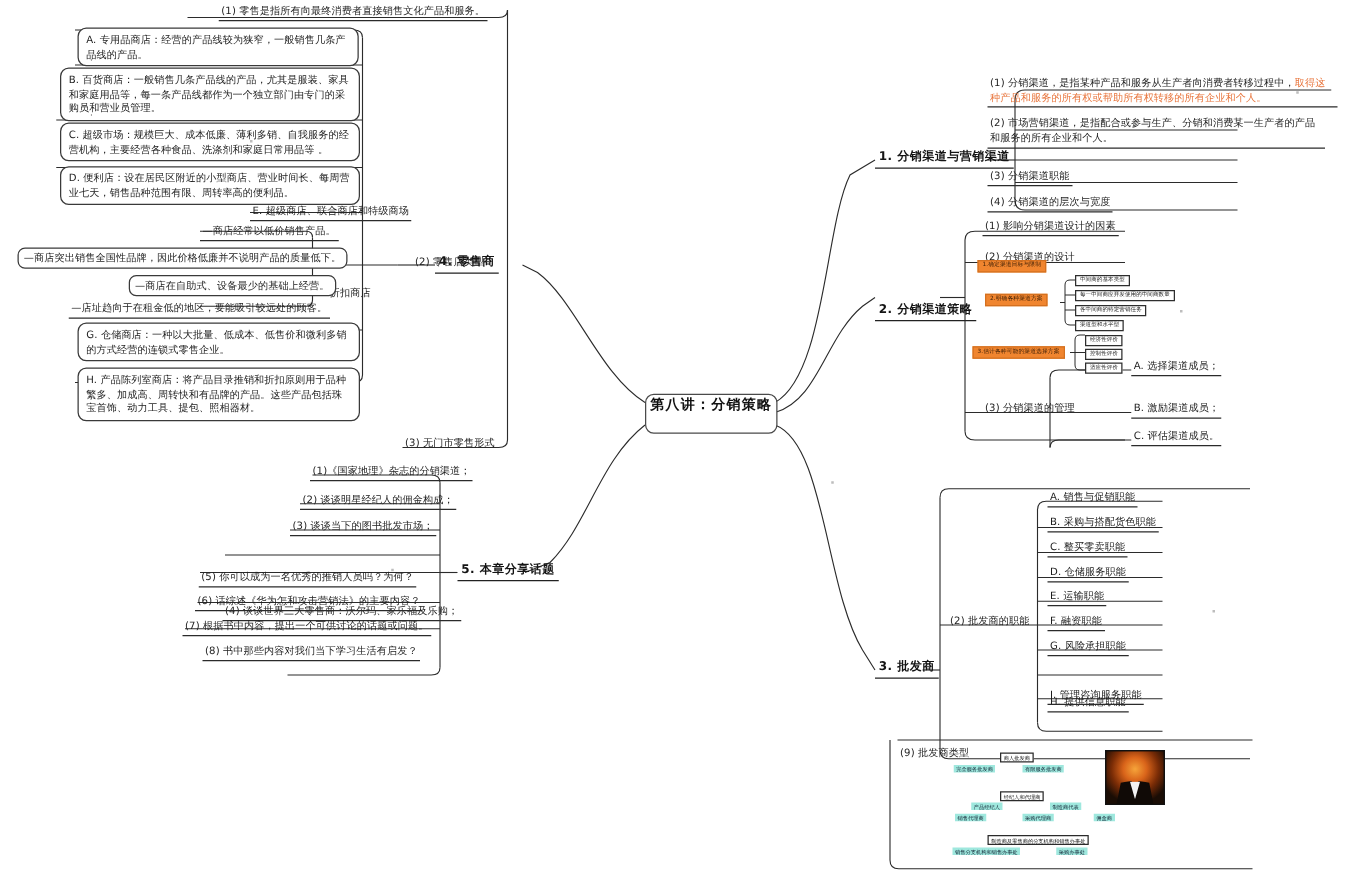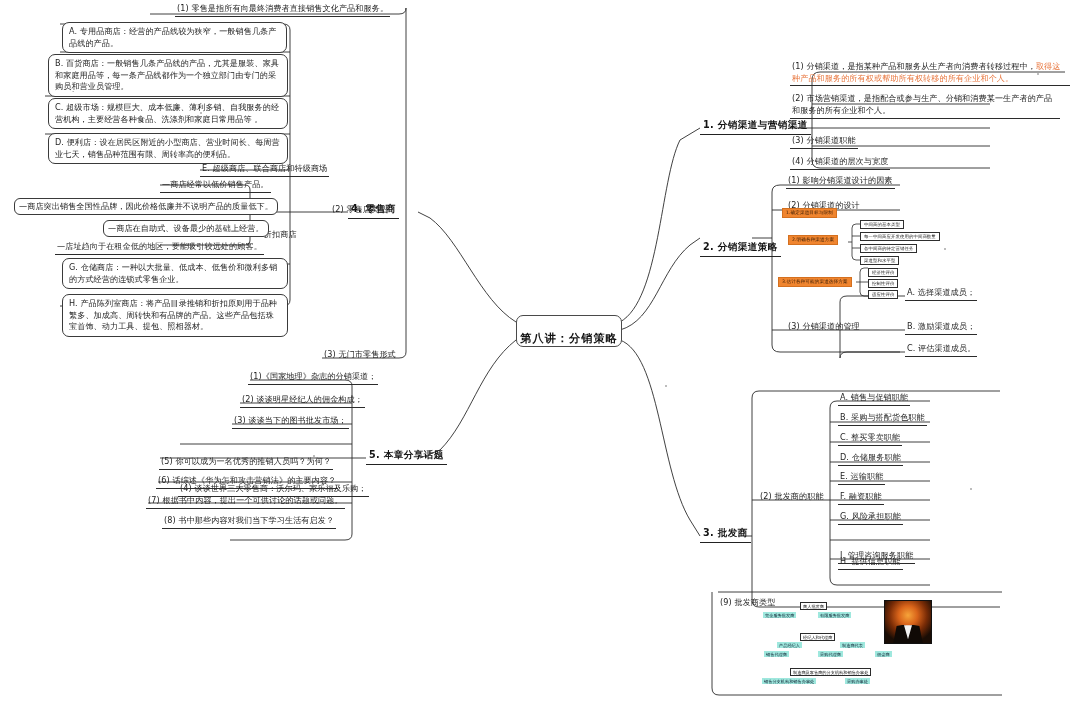--- a/index.html
+++ b/index.html
@@ -47,21 +47,21 @@
   }
   .center-node {
     position: absolute;
     border: 1px solid #4a4a4a;
     border-radius: 7px;
     background: #ffffff;
     font-size: 11.2px;
     font-weight: bold;
     color: #111;
     display: flex;
-    align-items: flex-end;
+    align-items: flex-start;
     justify-content: center;
     letter-spacing: 1px;
   }
   .main-branch {
     position: absolute;
     font-size: 9.6px;
     font-weight: bold;
     color: #141414;
     border-bottom: 1.3px solid #222;
     padding: 1px 3px 2px 3px;

